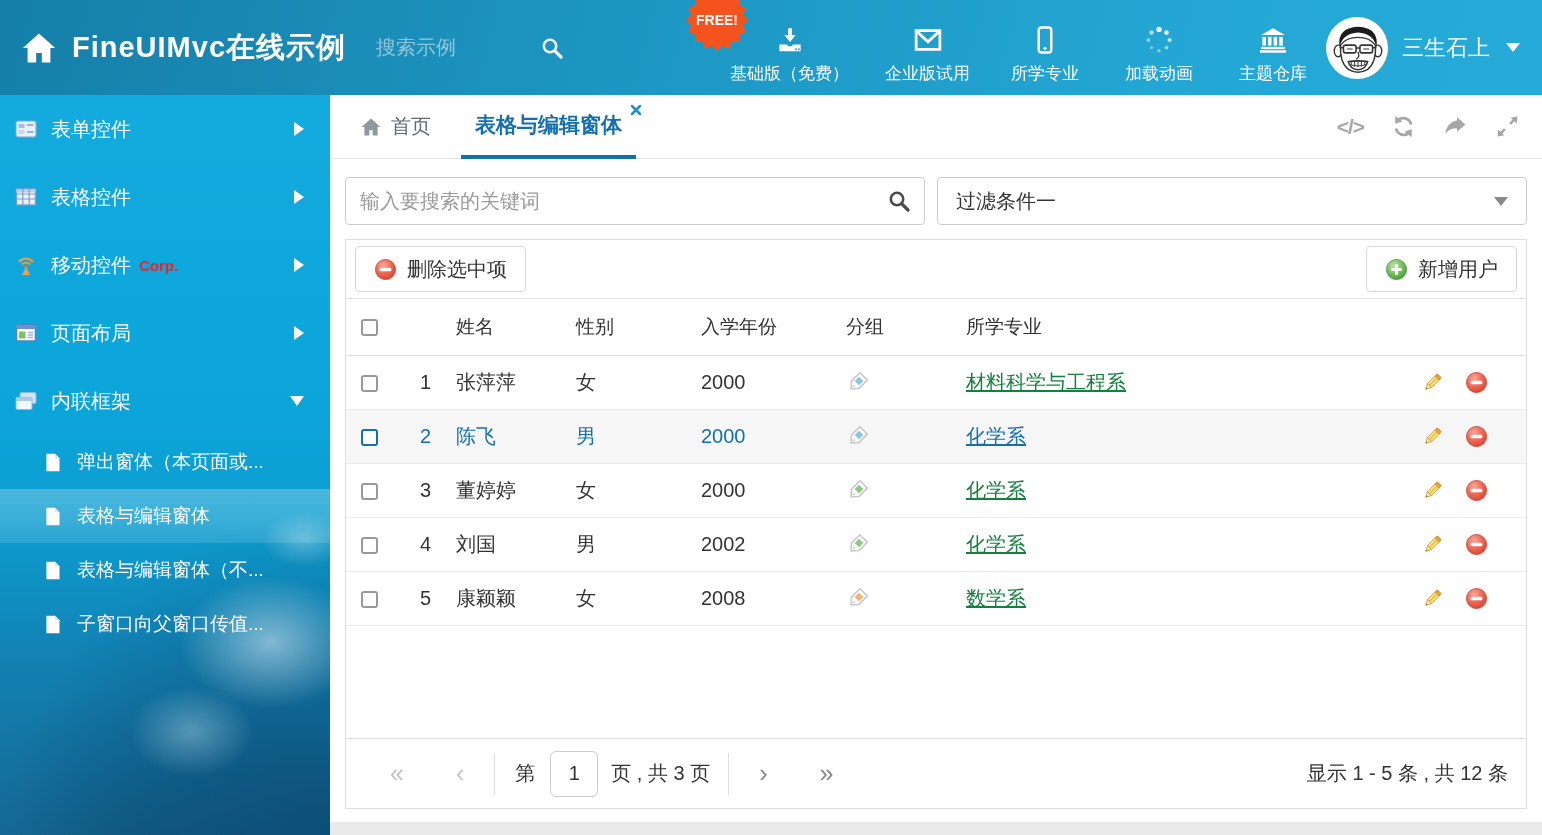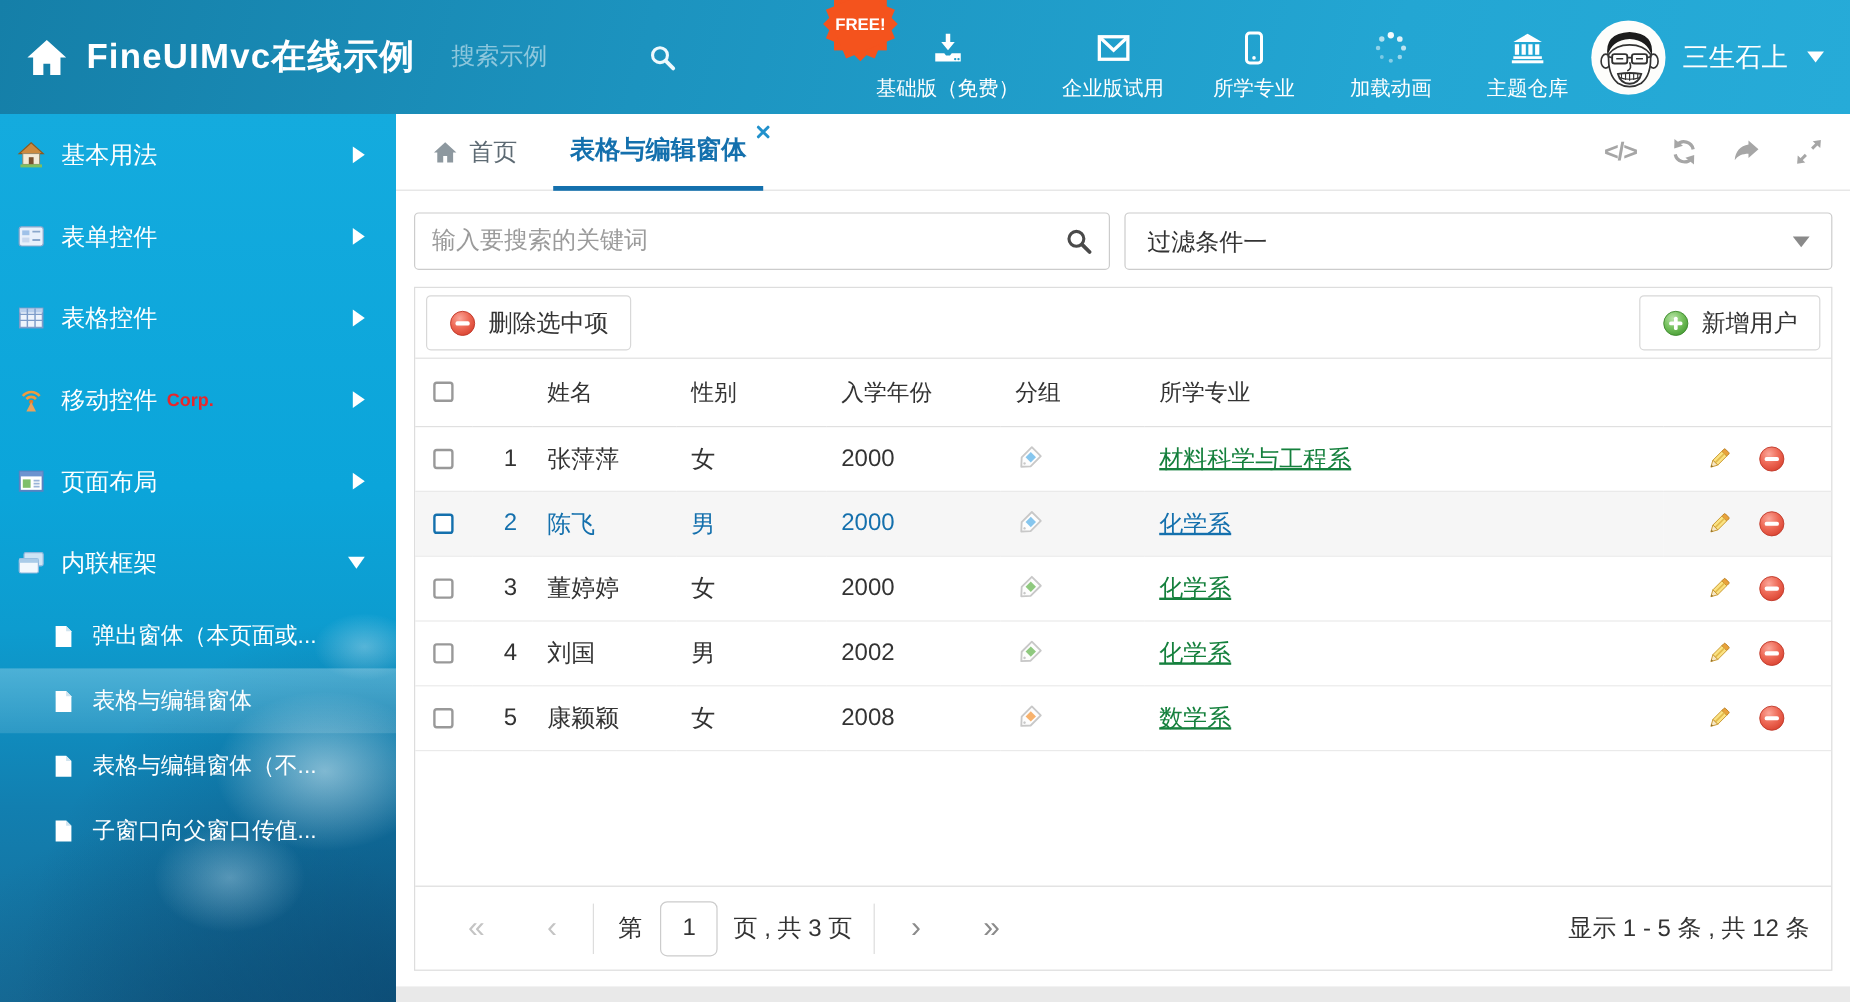--- a/index.html
+++ b/index.html
@@ -316,27 +316,20 @@
         <path d="M23 48.2 Q32 51 41 48.2" stroke="#333" stroke-width="1" fill="none"></path>
         <path d="M25 45v3.6M28.5 44.8v5.4M32 44.8v6M35.5 44.8v5.4M39 45v3.6" stroke="#333" stroke-width="1" fill="none"></path>
       </svg>
     </div>
     <span class="user-name">三生石上</span>
     <span class="tri-dn"></span>
   </div>
 </div>
 
 <div class="sidebar">
-  <div class="menu-item">
-    <svg class="ic micon">
-        <use href="#sym-house-c"></use>
-      </svg>
-    <span>基本用法</span>
-    <span class="tri-r"></span>
-  </div>
   <div class="menu-item">
     <svg class="ic micon">
         <use href="#sym-form"></use>
       </svg>
     <span>表单控件</span>
     <span class="tri-r"></span>
   </div>
   <div class="menu-item">
     <svg class="ic micon">
         <use href="#sym-grid"></use>

